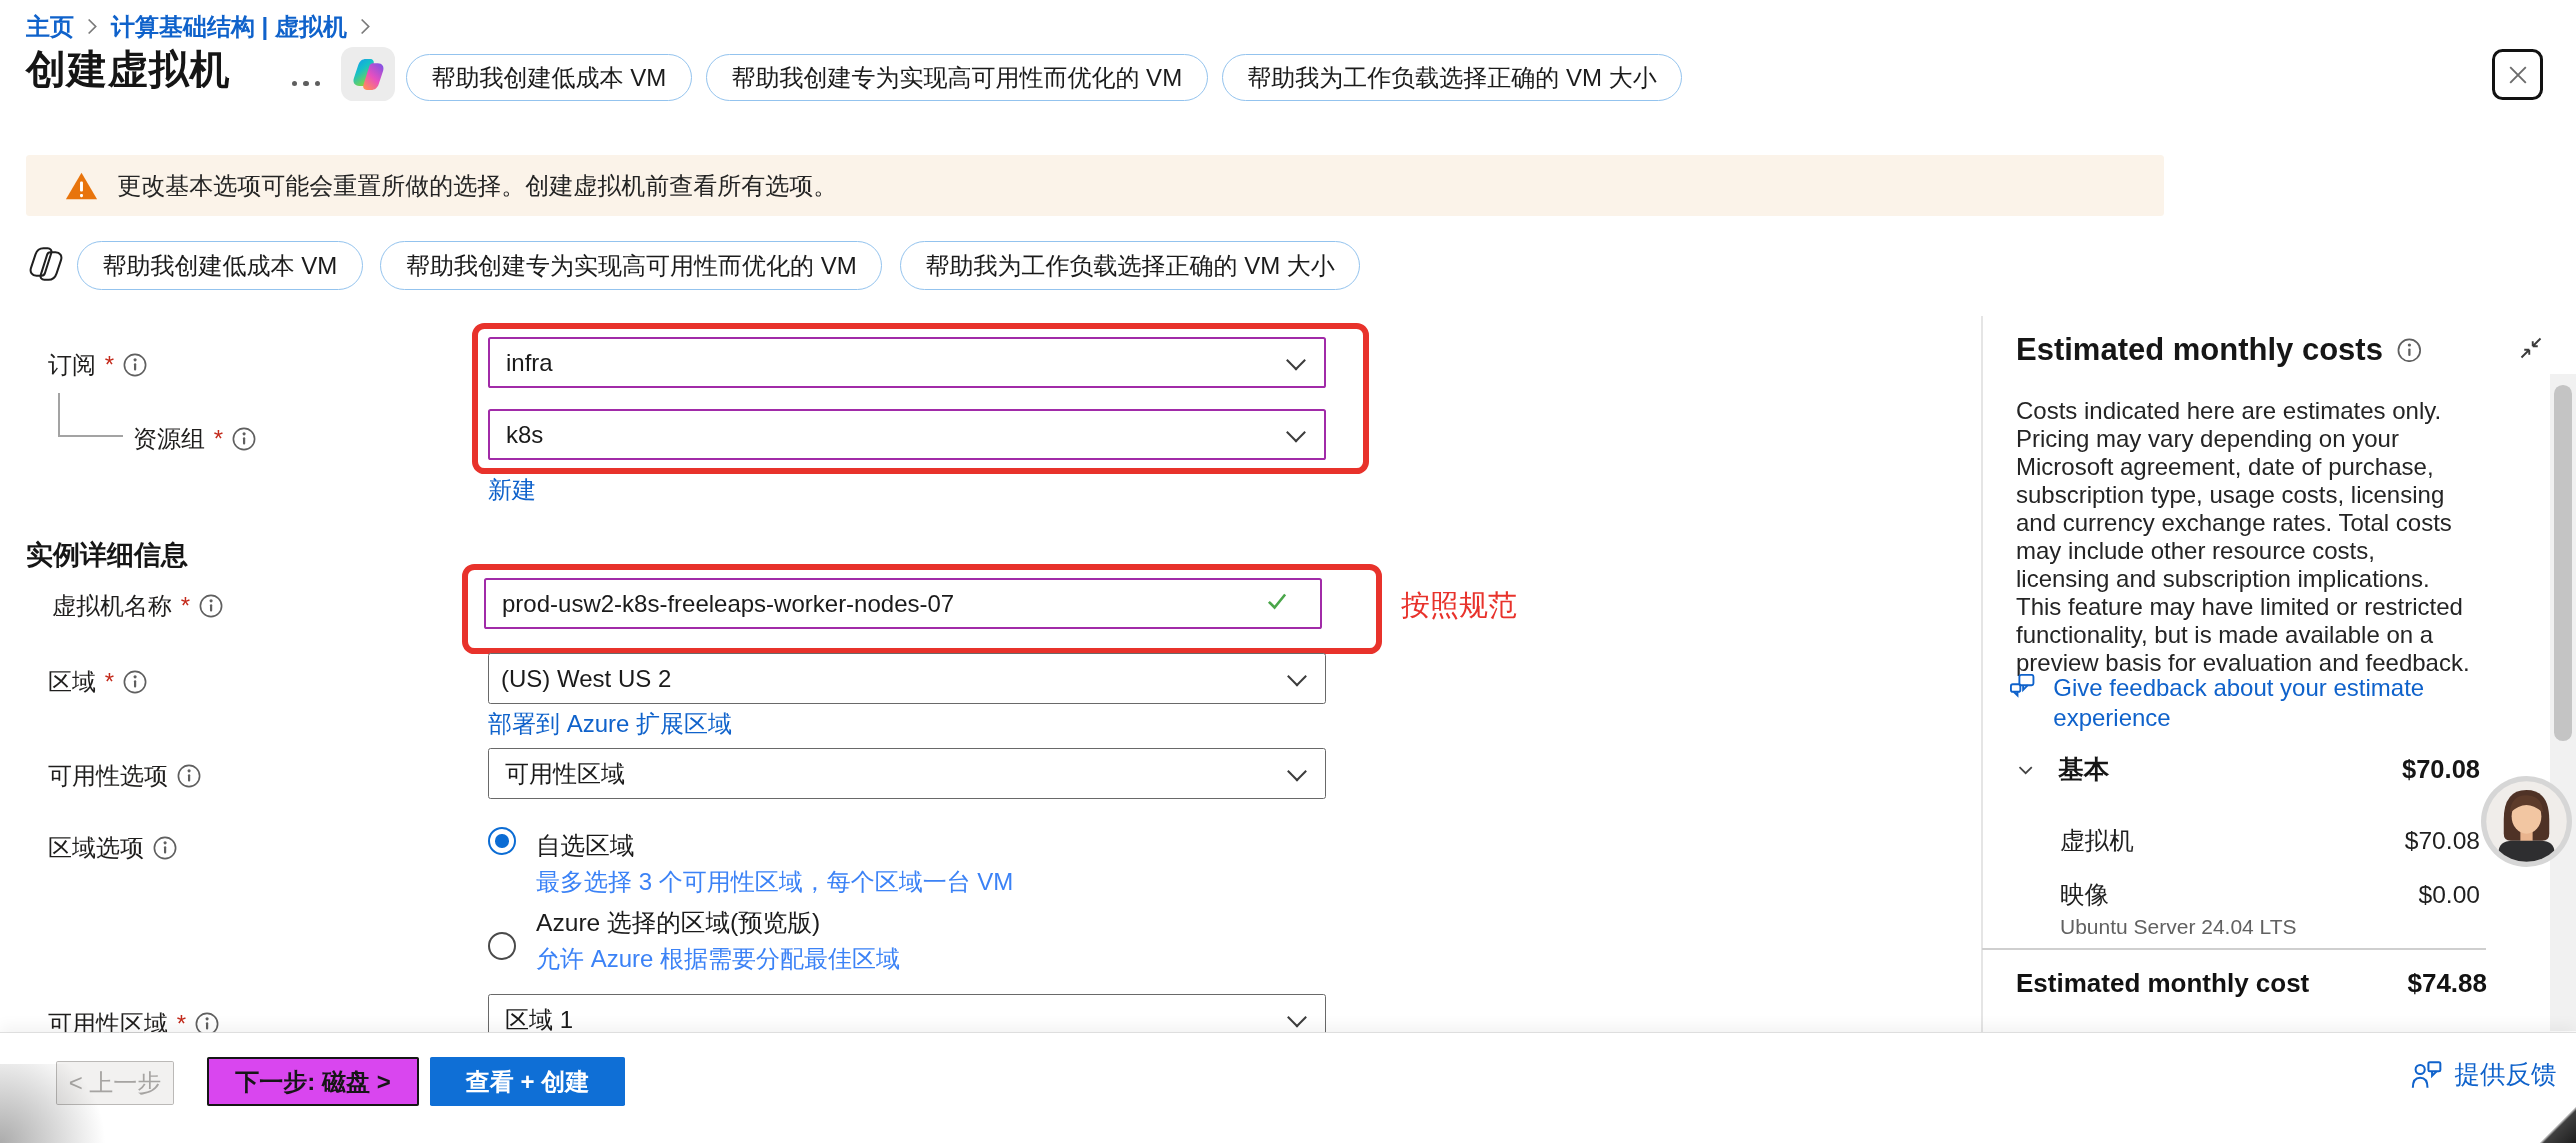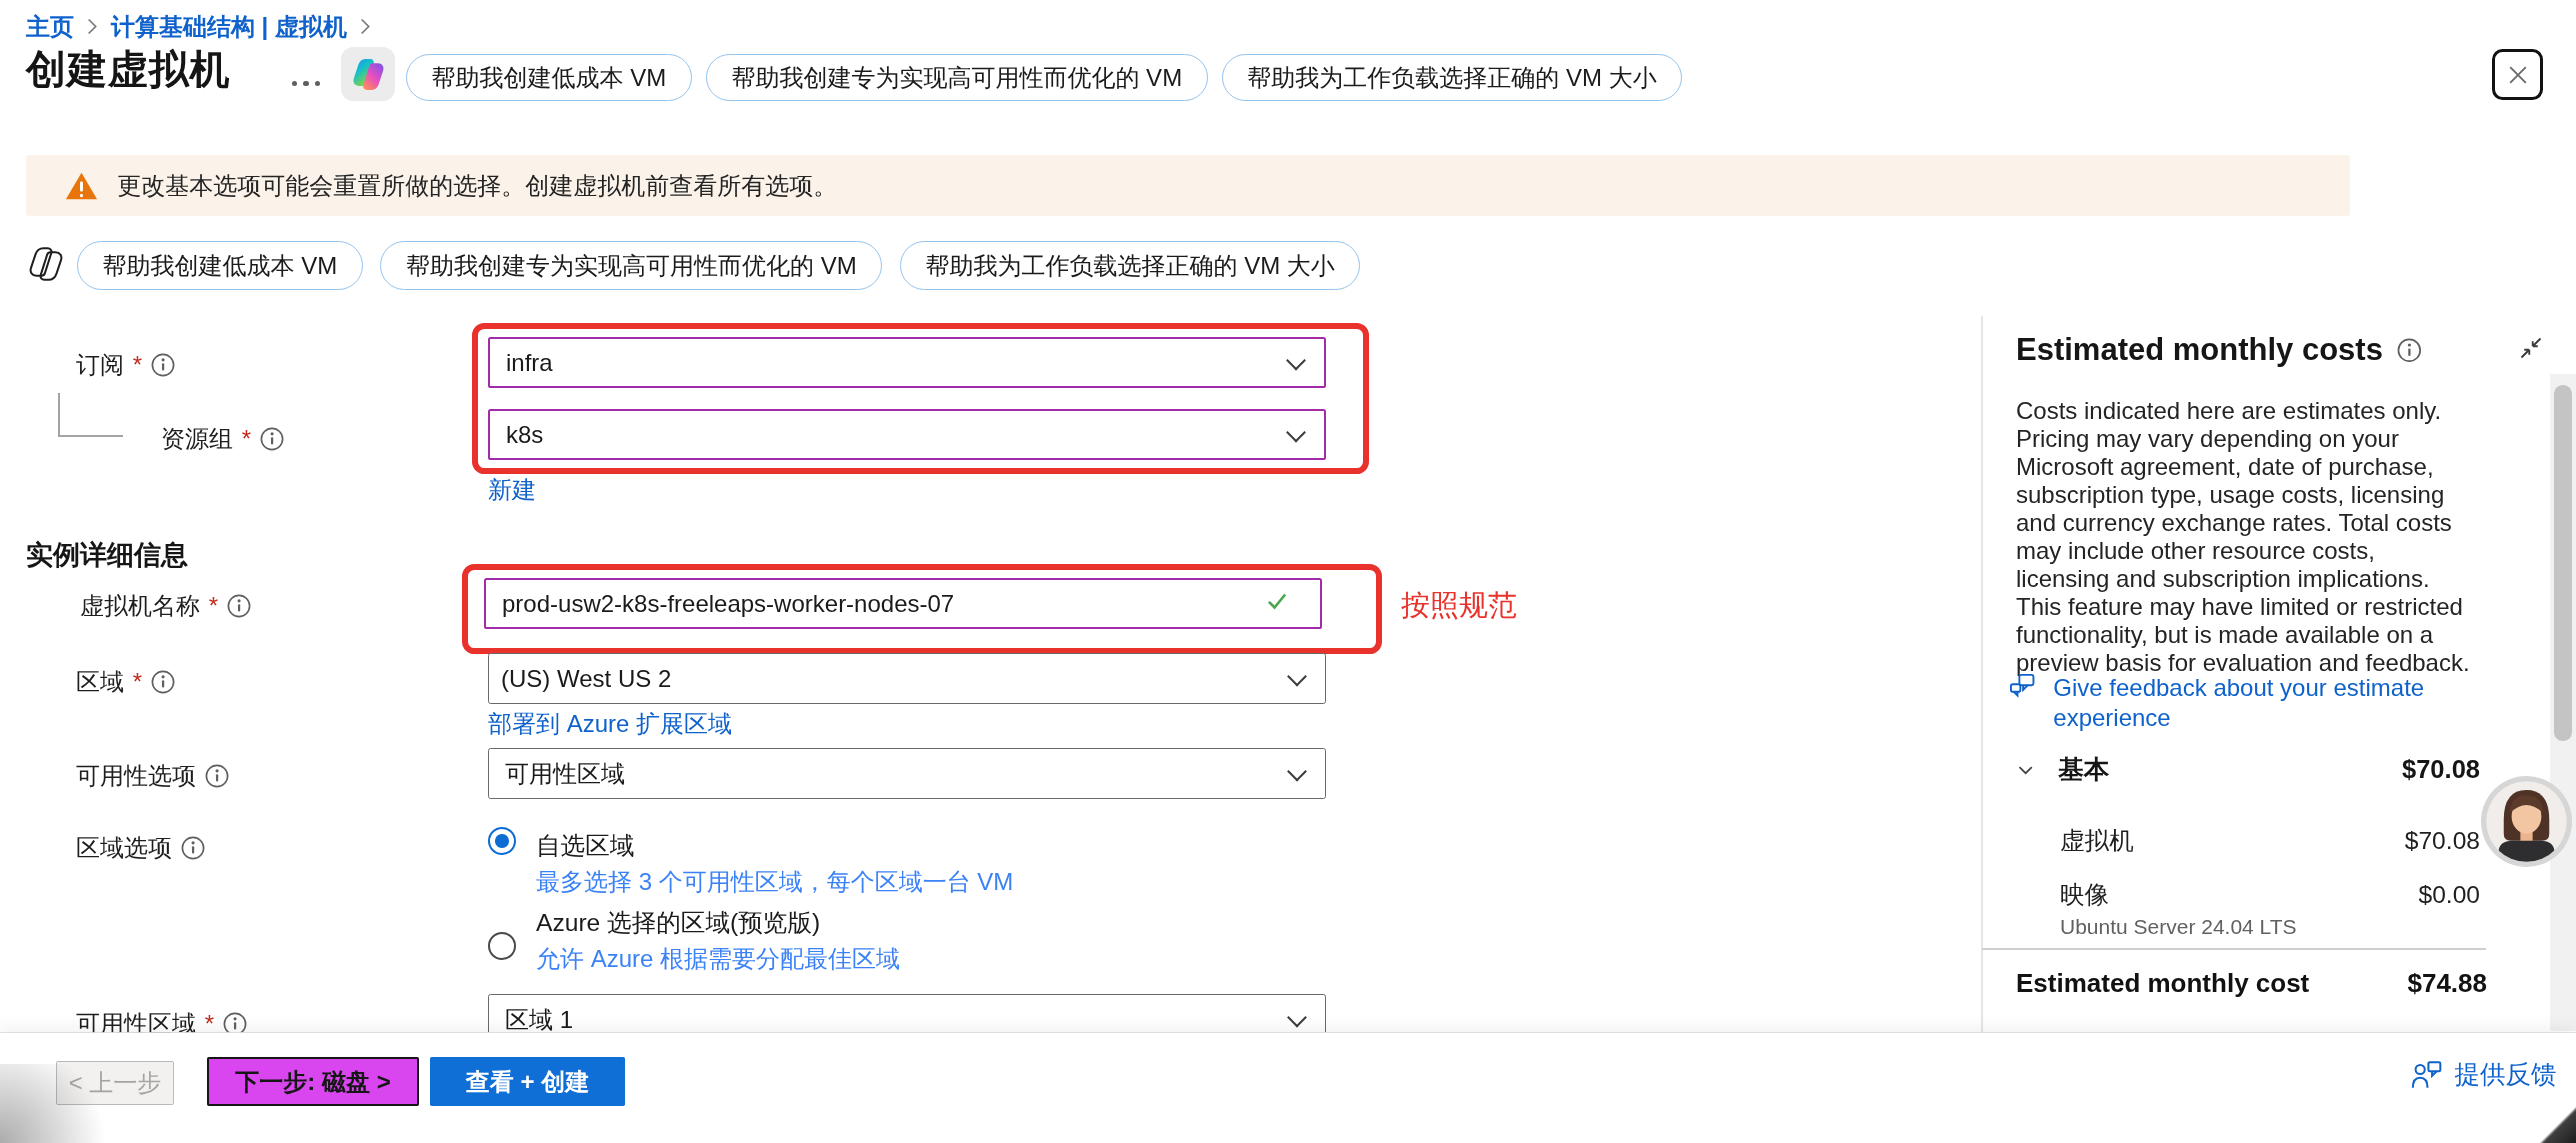--- a/index.html
+++ b/index.html
@@ -20,25 +20,25 @@
   .copilot-tile { left:341px; top:47px; width:54px; height:54px; border-radius:12.3px; background:#ECECEC; display:flex; align-items:center; justify-content:center; cursor:pointer; }
   .pill-row { display:flex; gap:14px; align-items:center; }
   .pill-row-1 { left:406px; top:54px; }
   .pill-row-2 { left:77px; top:241px; gap:17.6px; }
   .pill { height:47px; display:flex; align-items:center; border:1.8px solid #93C3EE; border-radius:24.6px; background:#fff; padding:0 24.6px; font-size:24px; color:#1b1b1b; white-space:nowrap; cursor:pointer; font-family:inherit; }
   .pill-row-2 .pill { height:49px; }
   .close-btn { left:2492px; top:49px; width:51px; height:51px; border:3.5px solid #121212; border-radius:10.5px; background:#fff; display:flex; align-items:center; justify-content:center; cursor:pointer; }
   .copilot-outline { left:26px; top:244px; }
 
   
-  .banner { left:26px; top:155px; width:2324px; height:61px; background:#FBF3E9; border-radius:3.5px; display:flex; align-items:center; padding-left:39px; gap:19.3px; }
+  .banner { left:26px; top:155px; width:2138px; height:61px; background:#FBF3E9; border-radius:3.5px; display:flex; align-items:center; padding-left:39px; gap:19.3px; }
   .banner-text { font-size:24px; color:#242424; }
 
   
-  .lbl { display:flex; align-items:center; gap:8.8px; font-size:24px; color:#1f1e1d;margin-left:28px; }
+  .lbl { display:flex; align-items:center; gap:8.8px; font-size:24px; color:#1f1e1d; }
   .req { color:#C42B1C; }
   .dd { height:51px; width:838px; border:1.8px solid #696969; border-radius:2.6px; background:#fff; display:flex; align-items:center; padding:0 53px 0 16px; font-size:24px; color:#1a1a1a; cursor:pointer; }
   .dd.purple { border:2.6px solid #A12BA8; }
   .chev-dn { position:absolute; right:21px; top:50%; width:14px; height:14px; border-right:2.2px solid #3c3c3c; border-bottom:2.2px solid #3c3c3c; transform:translateY(-68%) rotate(45deg); }
   .link { color:#0F62CB; font-size:24px; cursor:pointer; }
   .section-h { font-size:27px; font-weight:700; color:#161616; }
   .conn { background:#a3a3a3; }
   .ann-box { border:6.1px solid #E8322B; border-radius:12.3px; background:transparent; pointer-events:none; }
   .ann-text { color:#E8322B; font-size:29px; }
   .check-ic { position:absolute; right:30px; top:50%; transform:translateY(-50%); }

